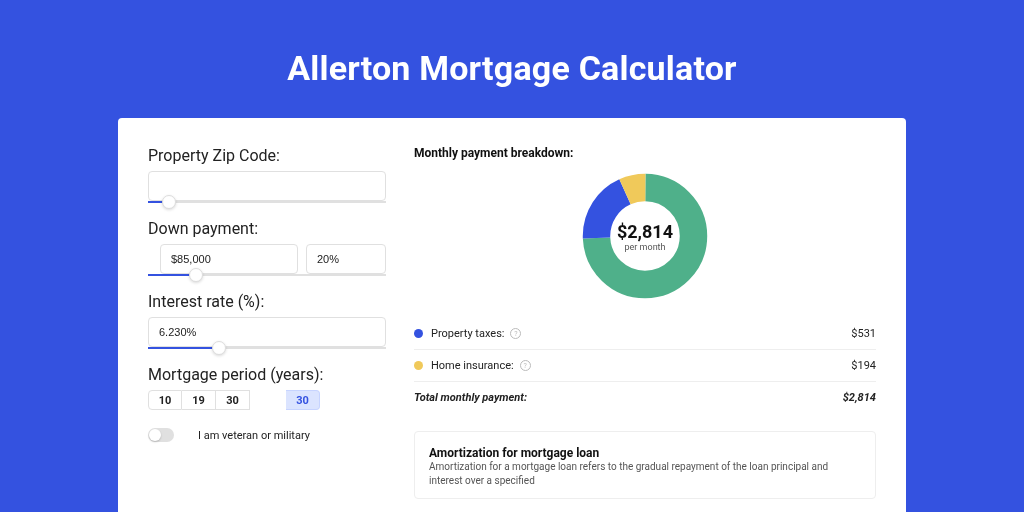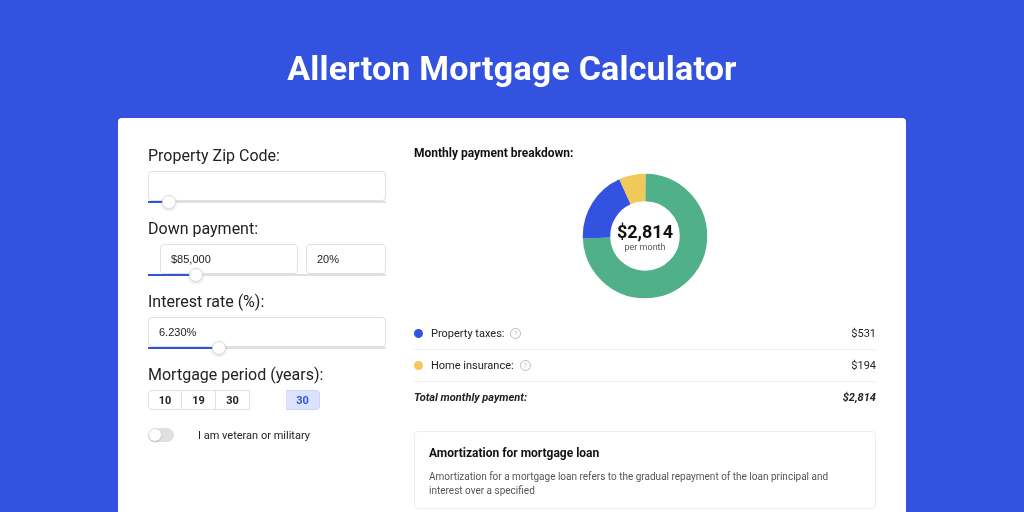--- a/index.html
+++ b/index.html
@@ -163,21 +163,21 @@
   justify-content: center;
   font-size: 7px;
   color: #bbb;
 }
 .amort-card {
   border: 1px solid #eee;
   border-radius: 4px;
   padding: 14px 14px 10px;
   margin-top: 18px;
 }
-.amort-title { font-size: 12px; font-weight: 700; color: #111; margin-bottom: 10px; }
+.amort-title { font-size: 12px; font-weight: 700; color: #111; }
 .amort-text { font-size: 10px; color: #555; line-height: 1.4; }
 </style>
 </head>
 <body>
 
 <h1 class="page-title">Allerton Mortgage Calculator</h1>
 
 <div class="card">
   <div class="left">
 

